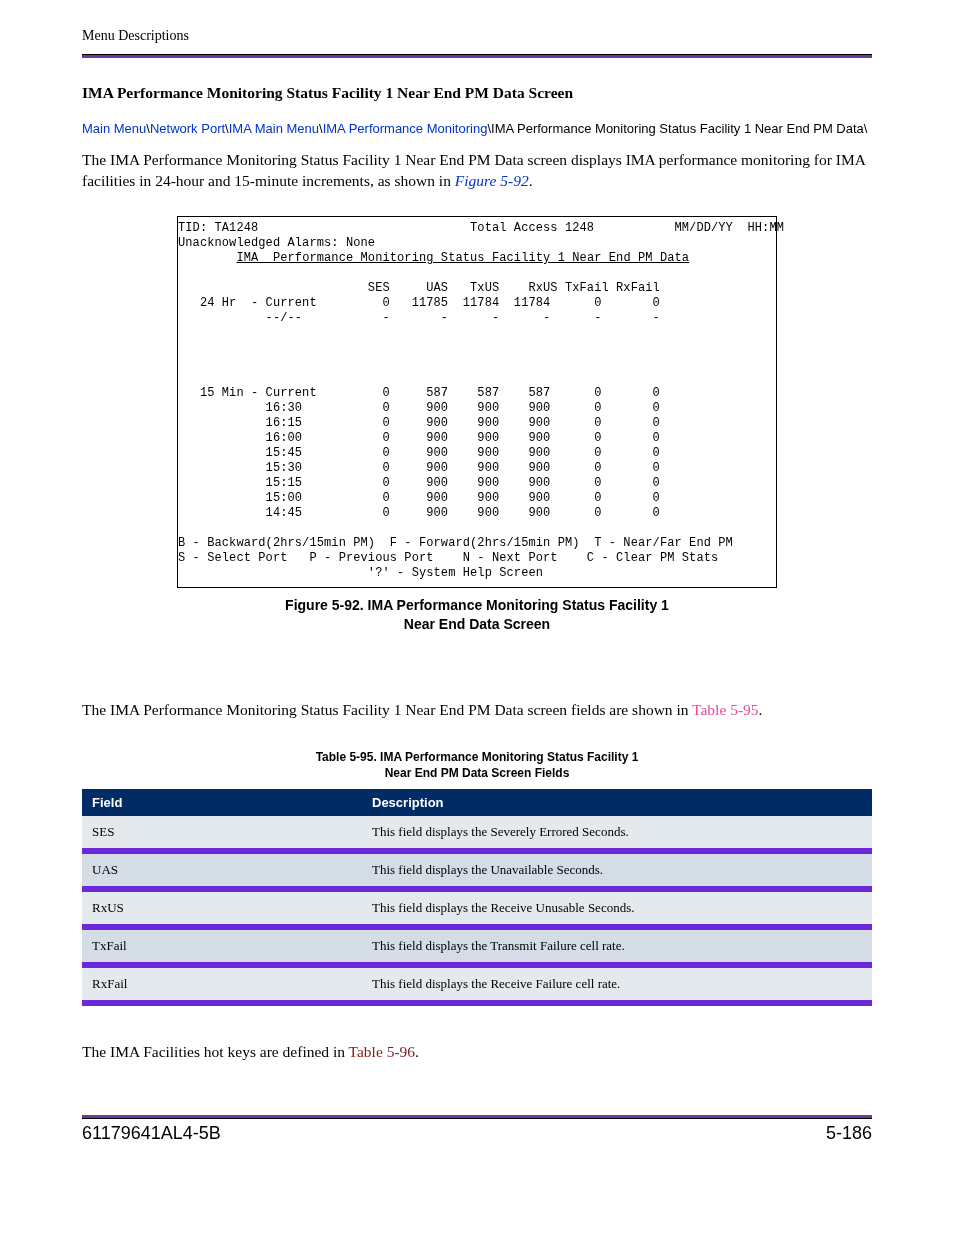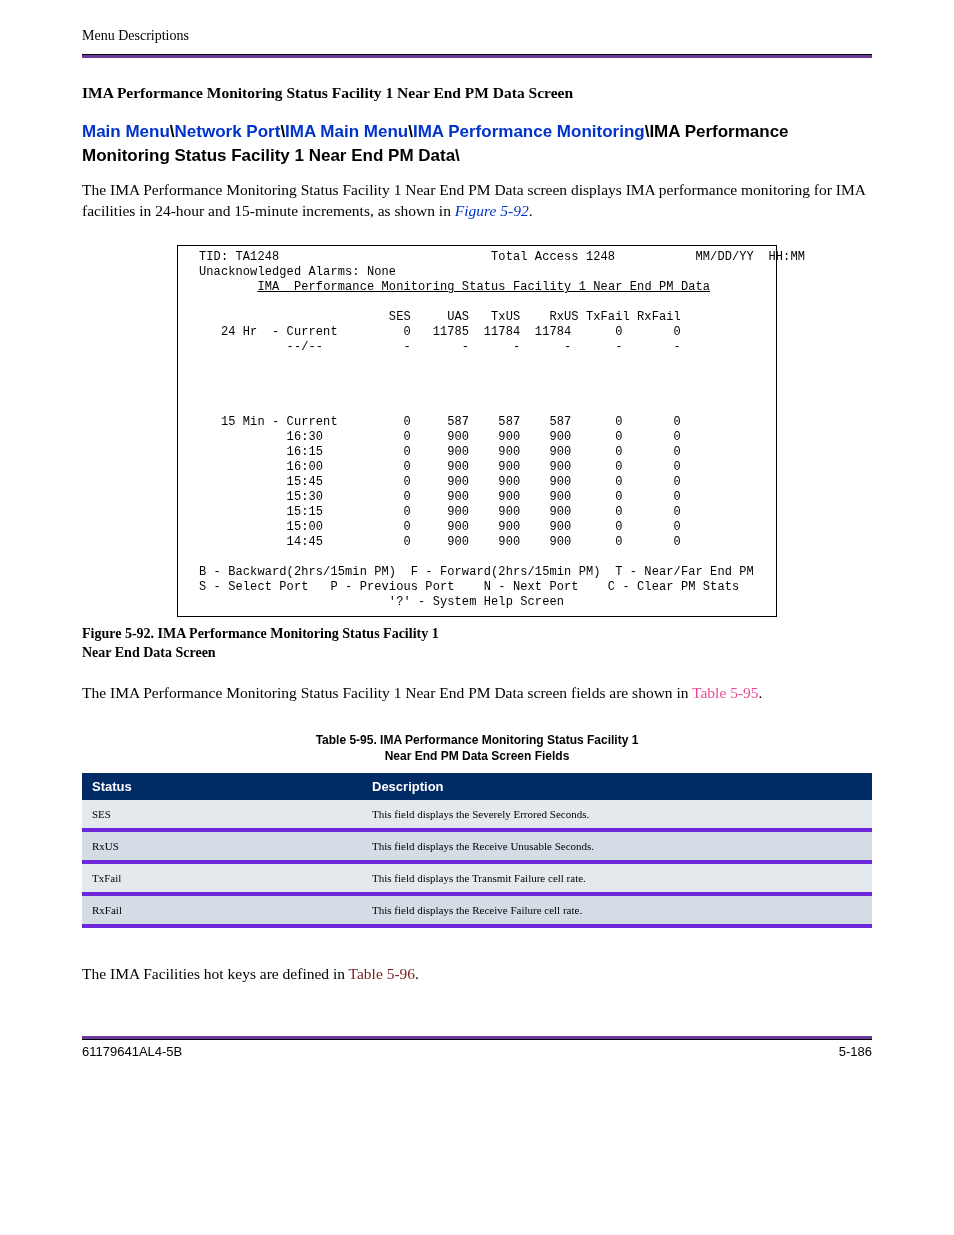--- a/index.html
+++ b/index.html
@@ -8,51 +8,51 @@
       background: #fff;
       color: #000;
       width: 954px;
       margin: 0 auto;
       padding: 28px 82px 20px 82px;
       font-size: 14px;
     }
     .context-header { font-size: 14px; margin-bottom: 10px; }
     .purple-rule { height: 4px; background: #6b3a9a; border-top: 1px solid #000; margin-bottom: 26px; }
     .section-heading { font-family: Georgia, serif; font-weight: bold; font-size: 15.5px; margin-bottom: 18px; }
-    .breadcrumb-path { font-family: Arial, Helvetica, sans-serif; font-size: 17px; font-weight: bold; line-height: 1.4; margin-bottom: 12px; }
+    .breadcrumb-path { font-family: Arial, Helvetica, sans-serif; font-size: 13px; font-weight: normal; line-height: 1.4; margin-bottom: 12px; }
     .breadcrumb-path .link { color: #0033cc; }
     .intro-para { font-family: Georgia, serif; font-size: 15.5px; line-height: 1.35; margin-bottom: 24px; }
     .intro-para .link-ref { color: #0033cc; font-style: italic; }
     .terminal-box {
       border: 1px solid #000;
       font-family: 'Courier New', monospace;
       font-size: 12px;
       line-height: 1.25;
-      padding: 4px 10px 6px 21px;
+      padding: 4px 10px 6px 0;
       white-space: pre;
       width: 600px;
       margin: 0 auto 8px auto;
       letter-spacing: 0.1px;
     }
     .terminal-title { text-decoration: underline; }
-    .figure-caption { font-family: Liberation Serif, serif; font-weight: bold; font-size: 14px; line-height: 1.35; margin-bottom: 20px; }
+    .figure-caption { font-family: Liberation Sans, sans-serif; font-weight: bold; font-size: 14px; text-align: center; line-height: 1.35; margin-bottom: 66px; }
     .body-para { font-family: Georgia, serif; font-size: 15.5px; line-height: 1.35; margin-bottom: 28px; }
     .body-para .link-ref { color: #ec4899; }
     .table-caption { font-family: Arial, Helvetica, sans-serif; font-weight: bold; font-size: 12px; text-align: center; line-height: 1.35; margin-bottom: 8px; }
     table.data-table { width: 100%; border-collapse: collapse; margin-bottom: 36px; }
     table.data-table thead tr { background: #002b64; color: #fff; }
     table.data-table th { text-align: left; font-family: Arial, Helvetica, sans-serif; font-weight: bold; font-size: 13px; padding: 6px 10px; }
-    table.data-table td { font-family: Georgia, serif; font-size: 11px; padding: 8px 10px; border-bottom: 4px solid #6d28d9; }
+    table.data-table td { font-family: Georgia, serif; font-size: 13px; padding: 8px 10px; border-bottom: 6px solid #6d28d9; }
     table.data-table tbody tr:nth-child(odd) { background: #e4e9ee; }
     table.data-table tbody tr:nth-child(even) { background: #d4dde6; }
     table.data-table td.field-col { width: 280px; }
     .closing-para { font-family: Georgia, serif; font-size: 15.5px; line-height: 1.35; margin-bottom: 52px; }
     .closing-para .link-ref { color: #7f1d1d; }
     .footer-rule { height: 4px; background: #6b3a9a; border-bottom: 1px solid #000; margin-bottom: 4px; }
-    .footer-line { display: flex; justify-content: space-between; font-family: Arial, Helvetica, sans-serif; font-size: 13px; }
+    .footer-line { display: flex; justify-content: space-between; font-family: Arial, Helvetica, sans-serif; font-size: 18px; }
   </style>
 </head>
 <body>
 
 <div class="context-header">Menu Descriptions</div>
 <div class="purple-rule"></div>
 
 <div class="section-heading">IMA Performance Monitoring Status Facility 1 Near End PM Data Screen</div>
 
 <div class="breadcrumb-path">
@@ -99,28 +99,32 @@
 </div>
 
 <div class="table-caption">
   <span>Table 5-95.  </span><span>IMA Performance Monitoring Status Facility 1</span><br>
   <span>Near End PM Data Screen Fields</span>
 </div>
 
 <table class="data-table">
   <thead>
     <tr>
-      <th>Status</th>
+      <th>Field</th>
       <th>Description</th>
     </tr>
   </thead>
   <tbody id="fields-tbody">
       <tr>
         <td class="field-col">SES</td>
         <td>This field displays the Severely Errored Seconds.</td>
+      </tr>
+      <tr>
+        <td class="field-col">UAS</td>
+        <td>This field displays the Unavailable Seconds.</td>
       </tr>
       <tr>
         <td class="field-col">RxUS</td>
         <td>This field displays the Receive Unusable Seconds.</td>
       </tr>
       <tr>
         <td class="field-col">TxFail</td>
         <td>This field displays the Transmit Failure cell rate.</td>
       </tr>
       <tr>

